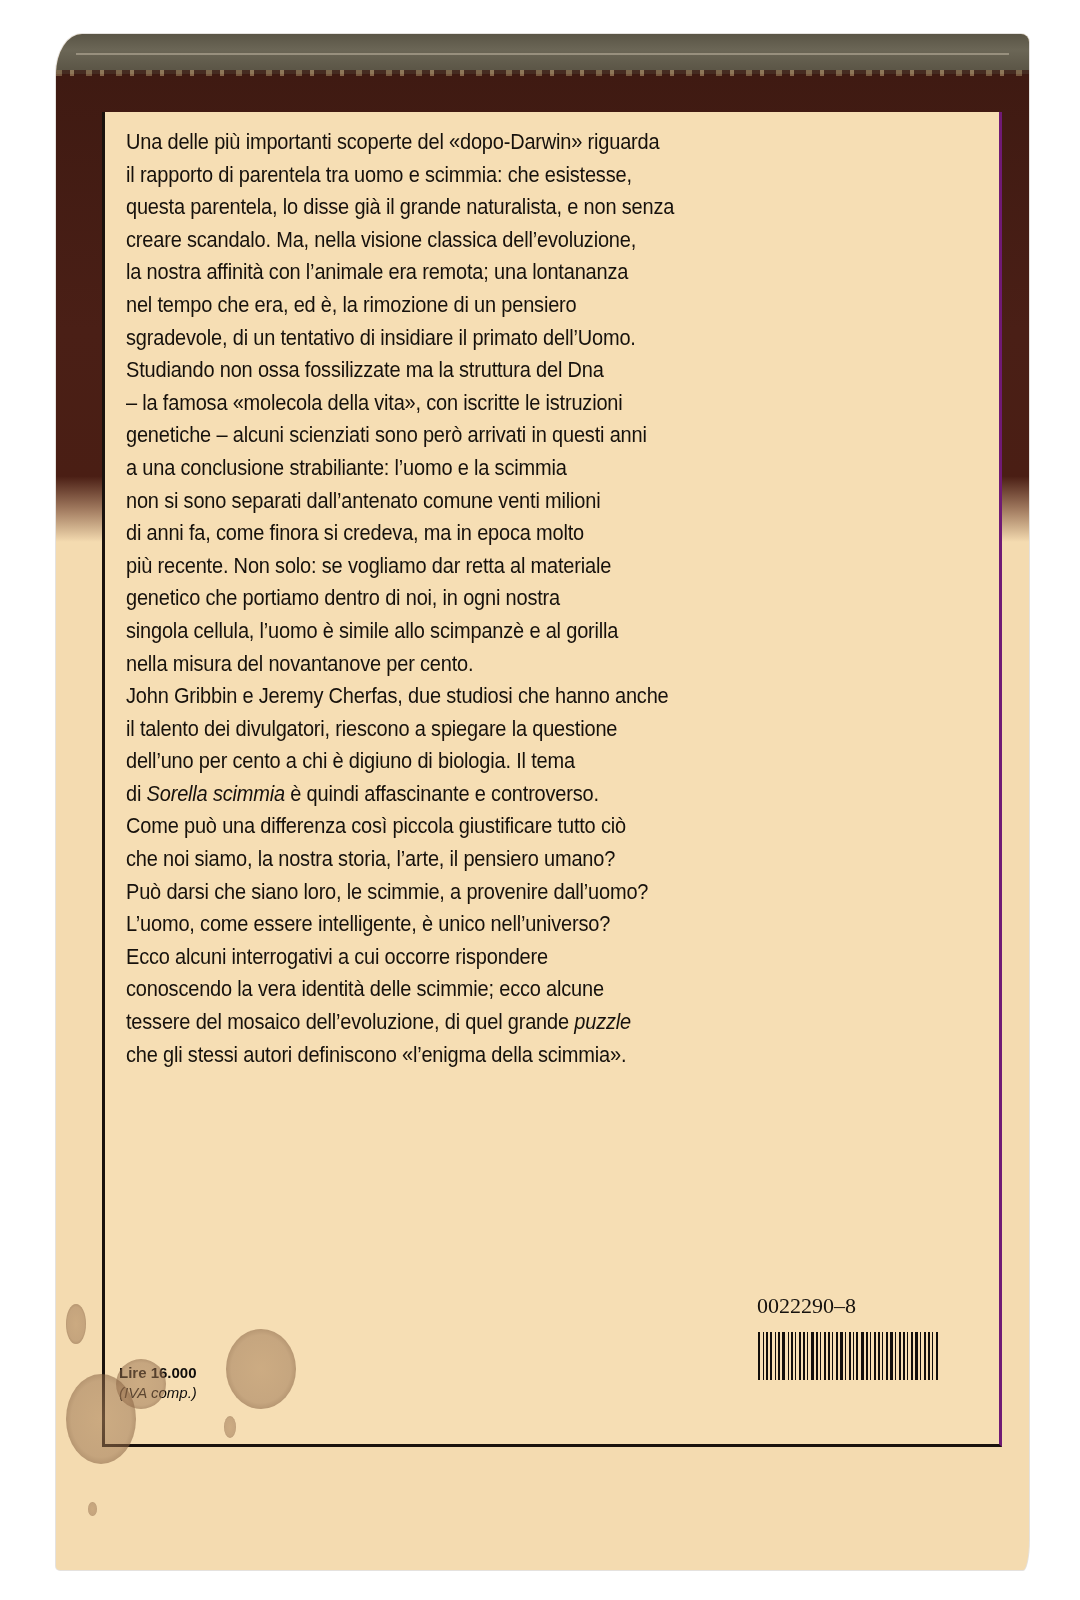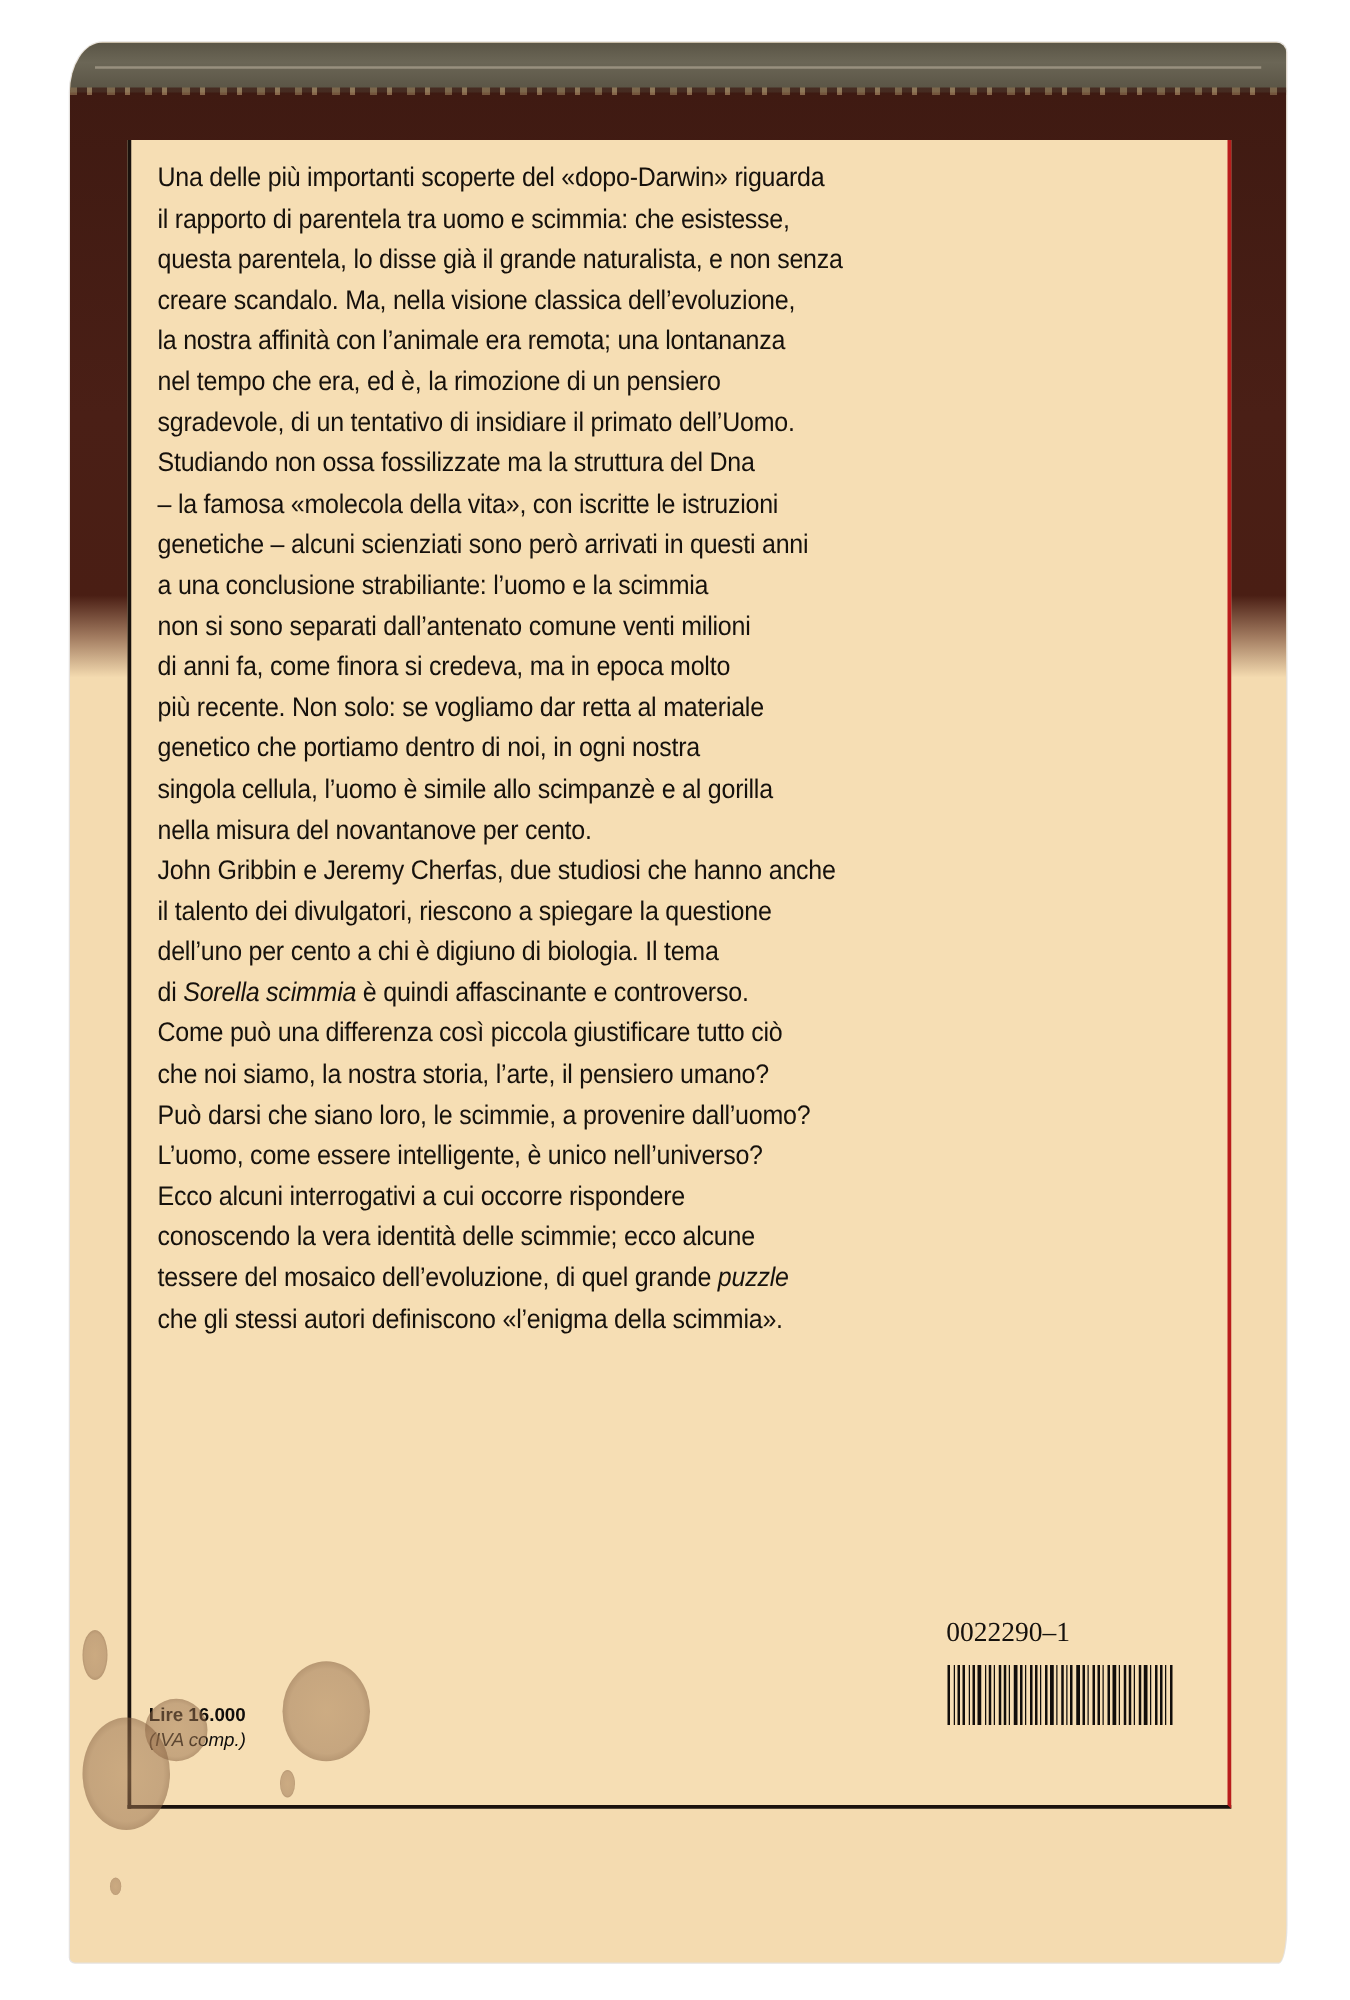--- a/index.html
+++ b/index.html
@@ -31,21 +31,21 @@
     background: repeating-linear-gradient(90deg, #8a6e4e 0 6px, #3d1a12 6px 14px, #a48560 14px 18px, #3d1a12 18px 30px);
     opacity:0.7;
   }
   .stain {
     position:absolute; border-radius:50%;
     background: radial-gradient(ellipse at center, rgba(170,130,90,0.55) 0%, rgba(150,110,75,0.5) 60%, rgba(120,85,55,0.65) 85%, rgba(244,219,176,0) 100%);
   }
   .panel {
     position:absolute; left:46px; top:78px; width:877px; height:1332px;
     background:#f6deb4;
-    border-left:3px solid #1a120d; border-right:3px solid #b91c1c; border-bottom:3px solid #1a120d;
+    border-left:3px solid #1a120d; border-right:3px solid #701a75; border-bottom:3px solid #1a120d;padding-left:17px;
   }
   .blurb {
     position:absolute; left:21px; top:14px; width:840px;
     font-size:21.5px; line-height:32.6px; color:#16110c;
     letter-spacing:-0.2px;
     transform: scaleX(0.93); transform-origin:left top;
   }
   .blurb .line { display:block; white-space:nowrap; }
   .blurb em { font-style:italic; }
   .price {
@@ -104,21 +104,21 @@
       <span class="line">conoscendo la vera identità delle scimmie; ecco alcune</span>
       <span class="line"><span>tessere del mosaico dell’evoluzione, di quel grande</span> <em>puzzle</em></span>
       <span class="line">che gli stessi autori definiscono «l’enigma della scimmia».</span>
     </div>
 
     <div class="price">
       <span class="amount">Lire 16.000</span>
       <span class="vat">(IVA comp.)</span>
     </div>
 
-    <div class="code">0022290–1</div>
+    <div class="code">0022290–8</div>
     <div class="barcode" id="barcode">
         <span style="width: 2px; margin-right: 3px;"></span>
         <span style="width: 1px; margin-right: 2px;"></span>
         <span style="width: 2px; margin-right: 2px;"></span>
         <span style="width: 2px; margin-right: 3px;"></span>
         <span style="width: 1px; margin-right: 2px;"></span>
         <span style="width: 2px; margin-right: 2px;"></span>
         <span style="width: 3px; margin-right: 3px;"></span>
         <span style="width: 1px; margin-right: 2px;"></span>
         <span style="width: 2px; margin-right: 2px;"></span>

